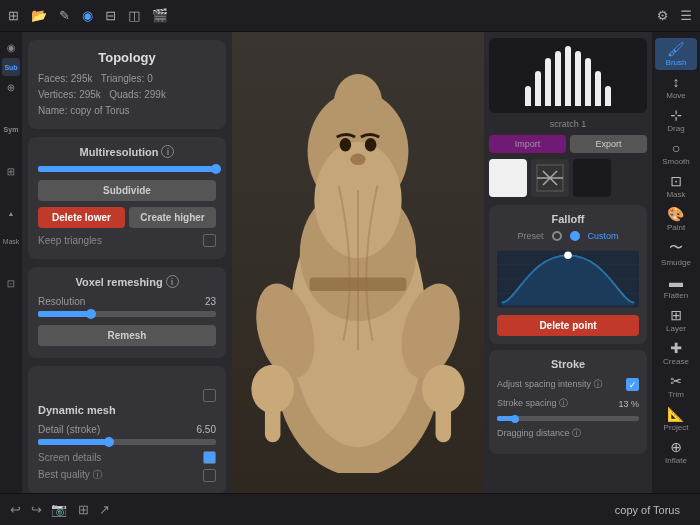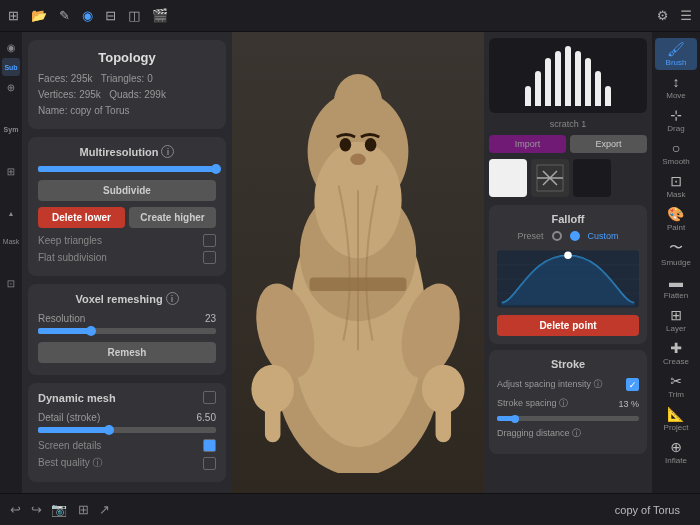--- a/index.html
+++ b/index.html
@@ -178,20 +178,21 @@
       align-items: center;
       justify-content: space-between;
       margin-bottom: 8px;
     }
     .section-title-left {
       display: flex;
       gap: 4px;
       color: #ccc;
       font-size: 11px;
       font-weight: 600;
+      margin-top: 30px;
     }
     .toggle-box {
       width: 13px;
       height: 13px;
       border: 1px solid #666;
       border-radius: 2px;
     }
 
     
     .viewport {
@@ -520,24 +521,20 @@
         <button class="btn btn-gray">Subdivide</button>
       </div>
       <div class="btn-row">
         <button class="btn btn-red">Delete lower</button>
         <button class="btn btn-gray">Create higher</button>
       </div>
       <div class="check-row">
         <span class="check-label">Keep triangles</span>
         <div class="checkbox"></div>
       </div>
-      <div class="check-row">
-        <span class="check-label">Flat subdivision</span>
-        <div class="checkbox"></div>
-      </div>
     </div>
 
     <div class="section">
       <div class="section-header">
         <span>Voxel remeshing</span>
         <span class="info-icon">i</span>
       </div>
       <div class="resolution-row">
         <span style="font-size:10px;color:#999;">Resolution</span>
         <span style="font-size:10px;color:#bbb;">23</span>

